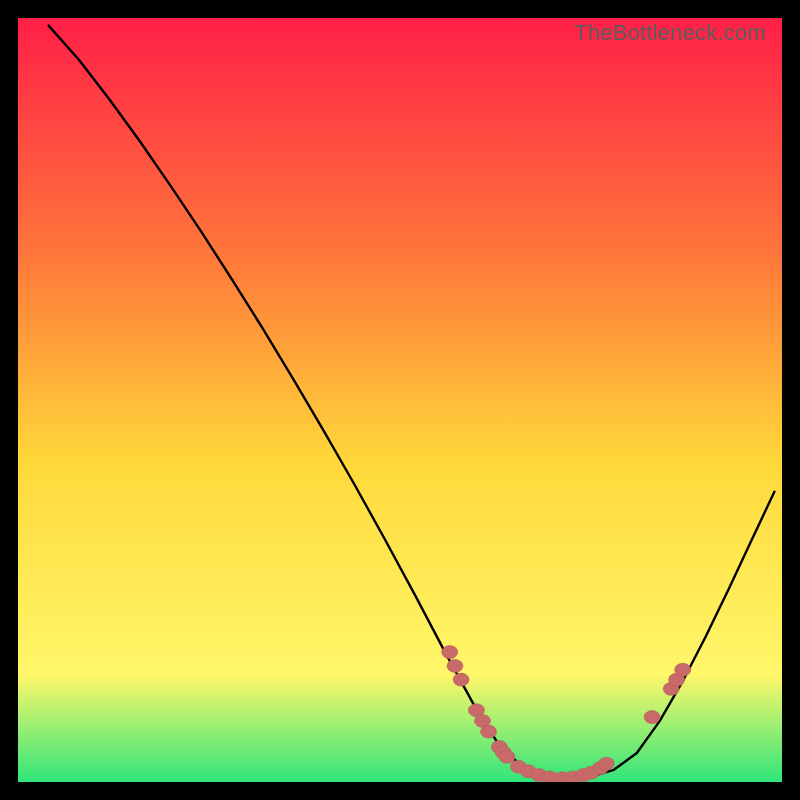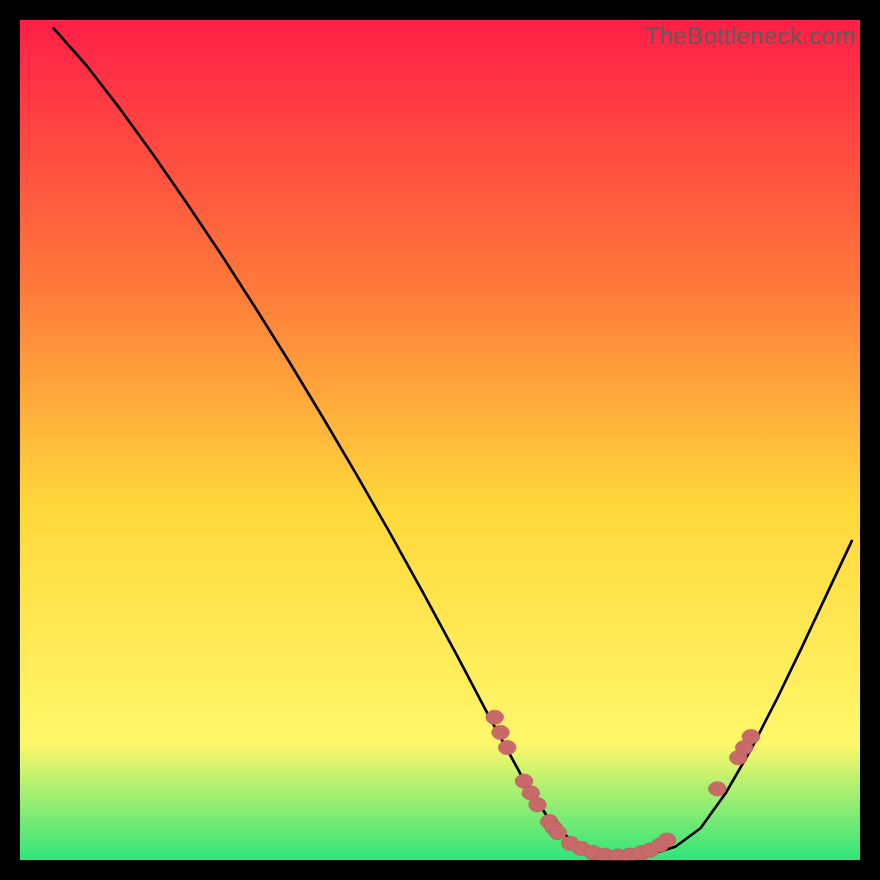--- a/index.html
+++ b/index.html
@@ -22,21 +22,21 @@
   .plot-area {
     position: absolute;
     left: 0;
     top: 0;
     width: 764px;
     height: 764px;
   }
   .watermark {
     position: absolute;
     top: 2px;
-    right: 4px;
+    right: 16px;
     color: #5c5c5c;
     font-size: 22px;
     font-weight: 500;
     letter-spacing: 0.2px;
     user-select: none;
   }
   svg {
     display: block;
   }
 </style>

